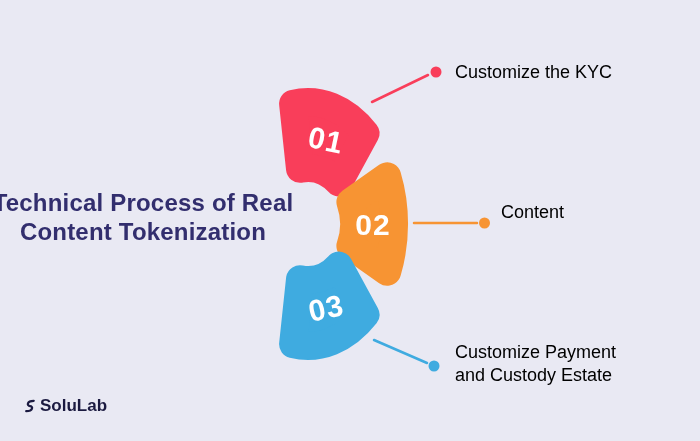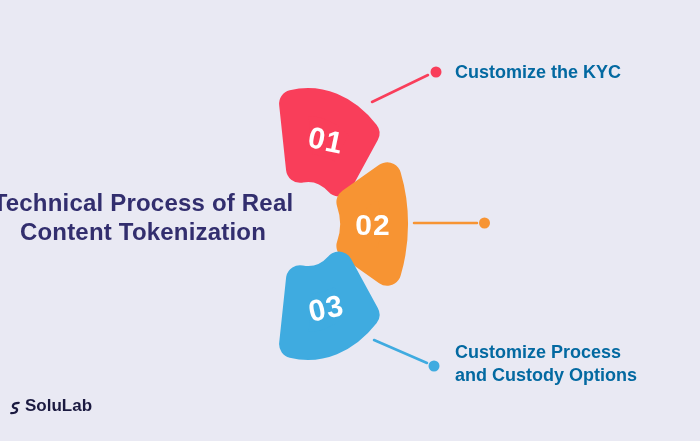--- a/index.html
+++ b/index.html
@@ -40,35 +40,35 @@
     fill: #ffffff;
     font-family: "Liberation Sans", sans-serif;
     font-weight: 700;
     font-size: 30px;
     letter-spacing: 1px;
     text-anchor: middle;
     dominant-baseline: central;
   }
   .step-label {
     position: absolute;
-    color: #0369a1;
-    font-weight: 700;
+    color: #000000;
+    font-weight: 400;
     font-size: 18px;
     line-height: 23px;
   }
   .step-label span { display: block; white-space: nowrap; }
   .label-1 { left: 455px; top: 61px; }
   .label-2 { left: 501px; top: 201px; }
   .label-3 { left: 455px; top: 341px; }
   .logo {
     position: absolute;
-    left: 7px;
+    left: 22px;
     top: 396px;
     display: flex;
-    align-items: flex-end;
+    align-items: center;
     gap: 3px;
     color: #1b1a40;
     font-weight: 700;
     font-size: 17px;
   }
 </style>
 </head>
 <body>
 
 <div class="canvas">
@@ -101,25 +101,26 @@
       <text class="num" x="326" y="308" transform="rotate(-12 326 308)">03</text>
     </g>
   </svg>
 
   <div class="step-label label-1">
     <span>Customize the KYC</span>
     <span></span>
   </div>
 
   <div class="step-label label-2">
+    <span>Content</span>
   </div>
 
   <div class="step-label label-3">
-    <span>Customize Process</span>
-    <span>and Custody Options</span>
+    <span>Customize Payment</span>
+    <span>and Custody Estate</span>
   </div>
 
   <div class="logo">
     <svg width="15" height="16" viewBox="0 0 16 16">
       <path d="M12.5 2.5 C5 2.5 5 8 8.5 8 C12 8 12 13.5 4.5 13.5" fill="none" stroke="#1b1a40" stroke-width="2.4" stroke-linecap="round"></path>
     </svg>
     <span>SoluLab</span>
   </div>
 
 </div>

